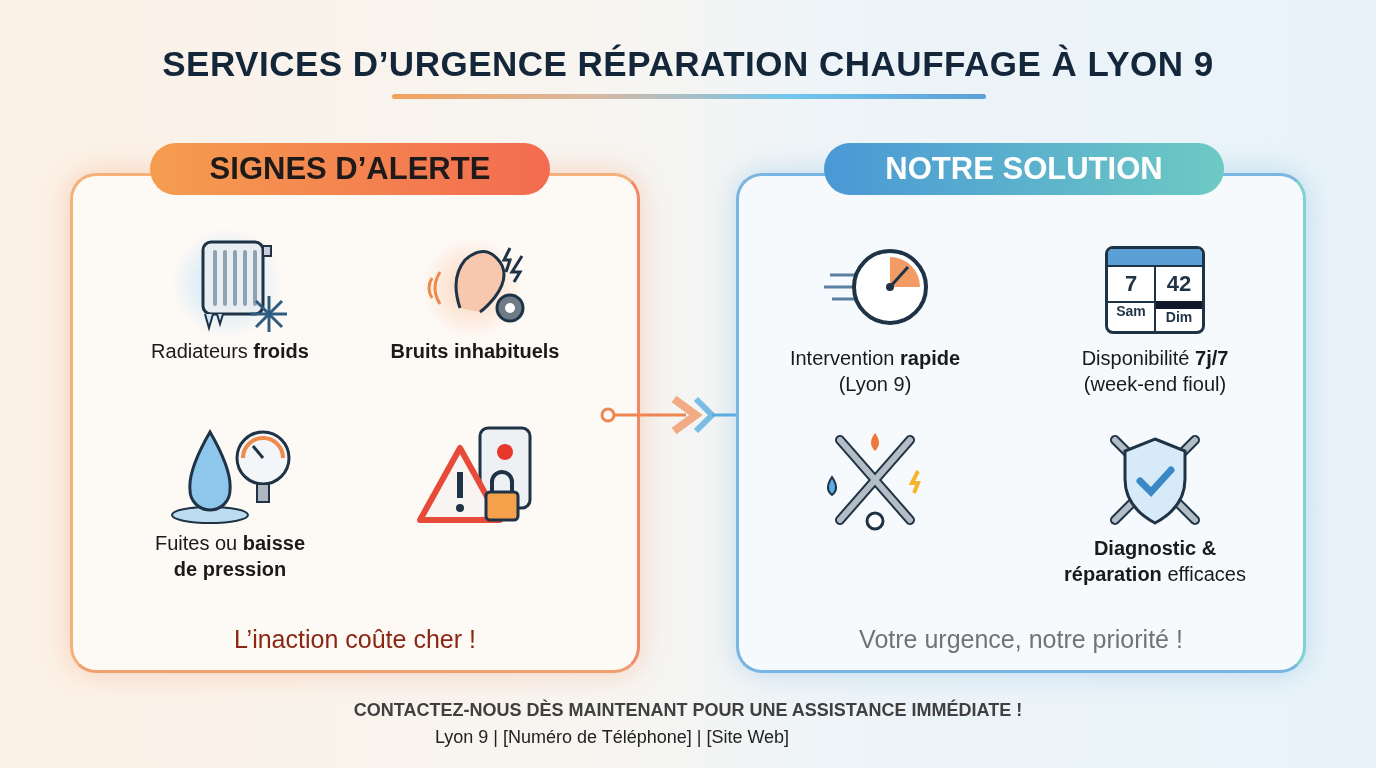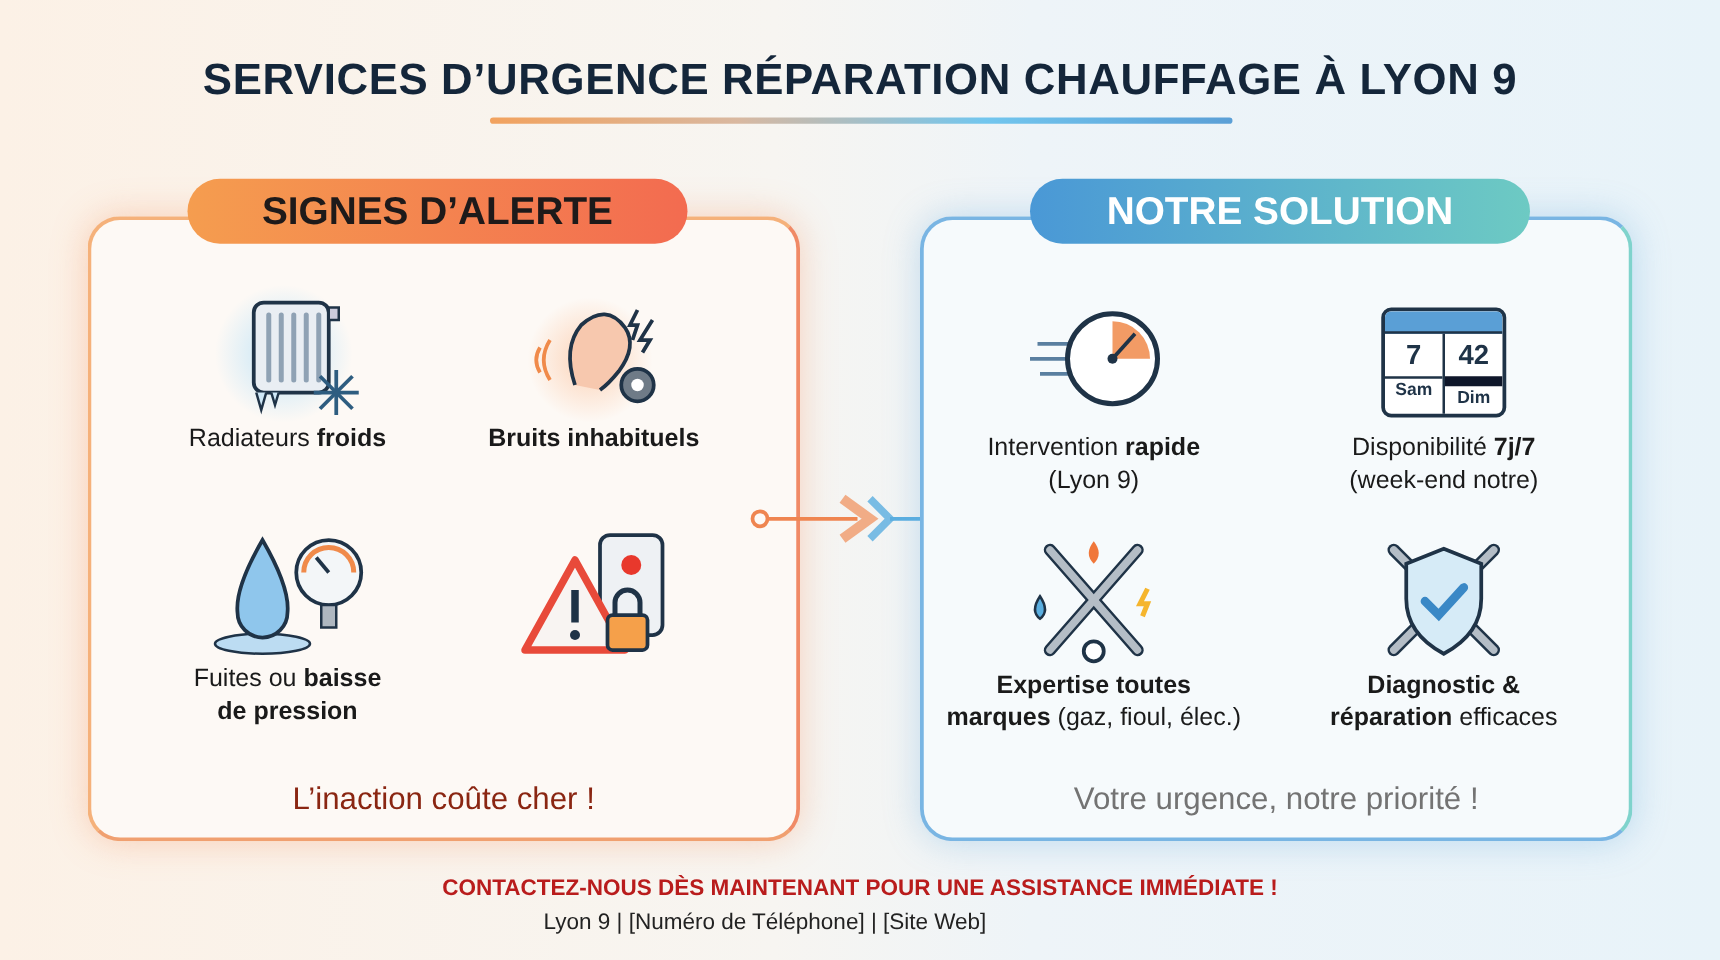--- a/index.html
+++ b/index.html
@@ -14,21 +14,21 @@
 .pill.left{left:150px;width:400px;background:linear-gradient(90deg,#f59d4f,#f36b50);color:#1e1a1a}
 .pill.right{left:824px;width:400px;background:linear-gradient(90deg,#4a98d6,#6dcac3);color:#fff}
 .item{position:absolute;width:240px;text-align:center}
 .icon{width:130px;height:110px;margin:0 auto;position:relative}
 .icon svg{width:130px;height:110px}
 .label{font-size:20px;line-height:26px;color:#1a1a1a}
 .label b{font-weight:bold}
 .tagline{position:absolute;width:570px;text-align:center;font-size:25px;font-weight:normal}
 .tagline.left{left:70px;top:625px;color:#8a2612}
 .tagline.right{left:736px;top:625px;color:#737373}
-.cta{position:absolute;top:700px;width:1376px;text-align:center;font-size:18px;font-weight:bold;color:#b91c1c}
+.cta{position:absolute;top:700px;width:1376px;text-align:center;font-size:18px;font-weight:bold;color:#404040}
 .contact{position:absolute;top:727px;width:1224px;text-align:center;font-size:18px;color:#222}
 .connector{position:absolute;left:596px;top:385px;width:190px;height:60px}
 </style>
 </head>
 <body>
 
 <div class="title">SERVICES D’URGENCE RÉPARATION CHAUFFAGE À LYON 9</div>
 <div class="title-line"></div>
 
 <div class="panel left"></div>
@@ -154,41 +154,40 @@
           <div style="font-size:22px;line-height:34px">7</div>
           <div style="font-size:14px;border-top:2px solid #1f3347">Sam</div>
         </div>
         <div style="flex:1;text-align:center;font-weight:bold;color:#1f3347">
           <div style="font-size:22px;line-height:34px">42</div>
           <div style="font-size:14px;border-top:8px solid #0f172a">Dim</div>
         </div>
       </div>
     </div>
   </div>
-  <div class="label"><span>Disponibilité </span><b>7j/7</b><br><span>(week-end notre)</span></div>
+  <div class="label"><span>Disponibilité </span><b>7j/7</b><br><span>(week-end fioul)</span></div>
 </div>
 
 <div class="item" style="left:755px;top:425px">
   <div class="icon">
     <svg viewBox="0 0 130 110">
         <g stroke="#1f3347" stroke-width="10" stroke-linecap="round">
           <line x1="30" y1="15" x2="100" y2="95"></line>
           <line x1="100" y1="15" x2="30" y2="95"></line>
         </g>
     <g stroke="#b4bdc6" stroke-width="6" stroke-linecap="round">
           <line x1="30" y1="15" x2="100" y2="95"></line>
           <line x1="100" y1="15" x2="30" y2="95"></line>
         </g>
     <path d="M65 8 q-8 10 0 18 q8 -8 0 -18z" fill="#f0773a"></path>
     <path d="M22 52 q-8 12 0 18 q8 -6 0 -18z" fill="#5aaee0" stroke="#1f3347" stroke-width="2"></path>
     <path d="M108 46 l-6 12 h6 l-4 10" fill="none" stroke="#f5b52e" stroke-width="4"></path>
     <circle cx="65" cy="96" r="8" fill="#fff" stroke="#1f3347" stroke-width="3"></circle>
       </svg>
   </div>
-  <div class="label"><b>Expertise toutes</b><br><b>marques</b><span> (gaz, fioul, élec.)</span></div>
 </div>
 
 <div class="item" style="left:1035px;top:425px">
   <div class="icon">
     <svg viewBox="0 0 130 110">
         <g stroke="#1f3347" stroke-width="10" stroke-linecap="round">
           <line x1="25" y1="15" x2="105" y2="95"></line>
           <line x1="105" y1="15" x2="25" y2="95"></line>
         </g>
     <g stroke="#b4bdc6" stroke-width="6" stroke-linecap="round">

